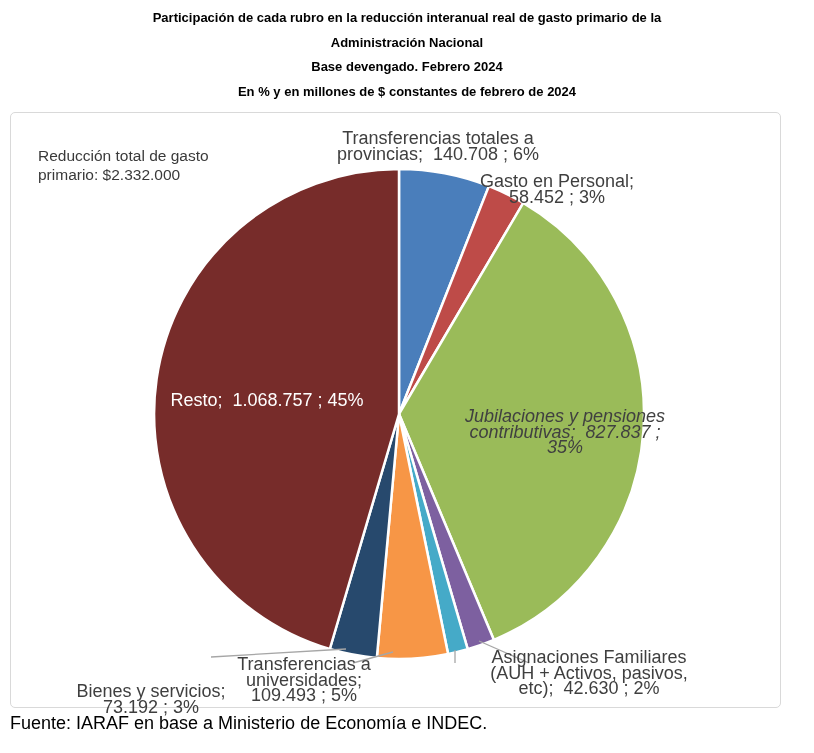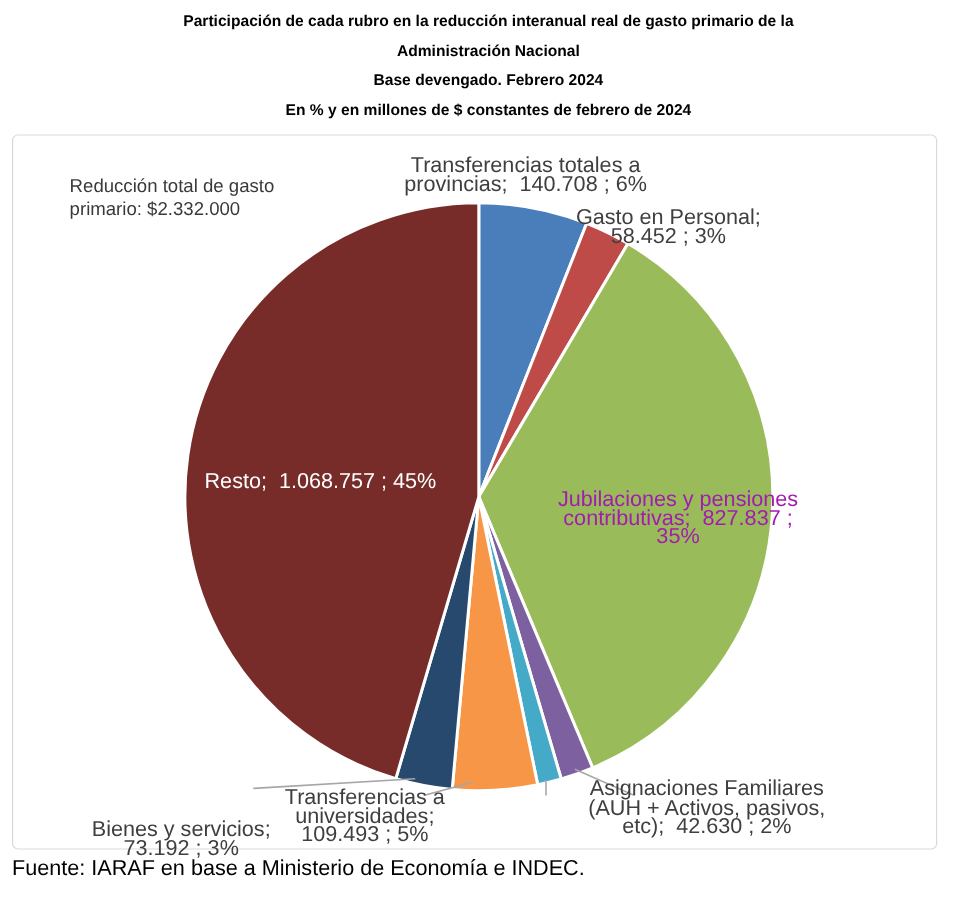--- a/index.html
+++ b/index.html
@@ -17,21 +17,21 @@
   .chart-box {
     position: absolute; left: 10px; top: 112px;
     width: 771px; height: 596px;
     border: 1.5px solid #D9D9D9; border-radius: 5px;
     background: #ffffff; box-sizing: border-box;
   }
   #pie-svg { position: absolute; left: 0; top: 0; }
   .annotation {
     position: absolute; left: 27px; top: 33px;
     font-size: 15.5px; line-height: 19px; color: #3A3A3A;
-    text-align: left; white-space: pre; margin-left: 20px;
+    text-align: left; white-space: pre;
   }
   #labels-layer { position: absolute; left: 0; top: 0; width: 100%; height: 100%; }
   .pie-label {
     position: absolute; transform: translate(-50%, -50%);
     font-size: 18px; line-height: 15.5px;
     text-align: center; white-space: pre;
   }
   .footer {
     position: absolute; left: 10px; top: 713px; width: 771px;
     color: #000000; font-size: 18px;
@@ -61,21 +61,21 @@
       <polyline points="444,550 444,537" fill="none" stroke="#A6A6A6" stroke-width="1.3"></polyline>
       <polyline points="342,550 382,539" fill="none" stroke="#A6A6A6" stroke-width="1.3"></polyline>
       <polyline points="200,544 335,536" fill="none" stroke="#A6A6A6" stroke-width="1.3"></polyline>
     </svg>
   <div class="annotation"><span>Reducción total de gasto</span><br><span>primario: $2.332.000</span></div>
   <div id="labels-layer">
       <div class="pie-label" style="left: 427px; top: 33px; color: rgb(63, 63, 63);">Transferencias totales a
 provincias;  140.708 ; 6%</div>
       <div class="pie-label" style="left: 546px; top: 76px; color: rgb(63, 63, 63);">Gasto en Personal;
 58.452 ; 3%</div>
-      <div class="pie-label" style="left: 554px; top: 319px; color: #a21caf;">Jubilaciones y pensiones
+      <div class="pie-label" style="left: 554px; top: 319px; color: #404040; font-style: italic;">Jubilaciones y pensiones
 contributivas;  827.837 ;
 35%</div>
       <div class="pie-label" style="left: 578px; top: 560px; color: rgb(63, 63, 63);">Asignaciones Familiares
 (AUH + Activos, pasivos,
 etc);  42.630 ; 2%</div>
       <div class="pie-label" style="left: 293px; top: 567px; color: rgb(63, 63, 63);">Transferencias a
 universidades;
 109.493 ; 5%</div>
       <div class="pie-label" style="left: 140px; top: 586px; color: rgb(63, 63, 63);">Bienes y servicios;
 73.192 ; 3%</div>

